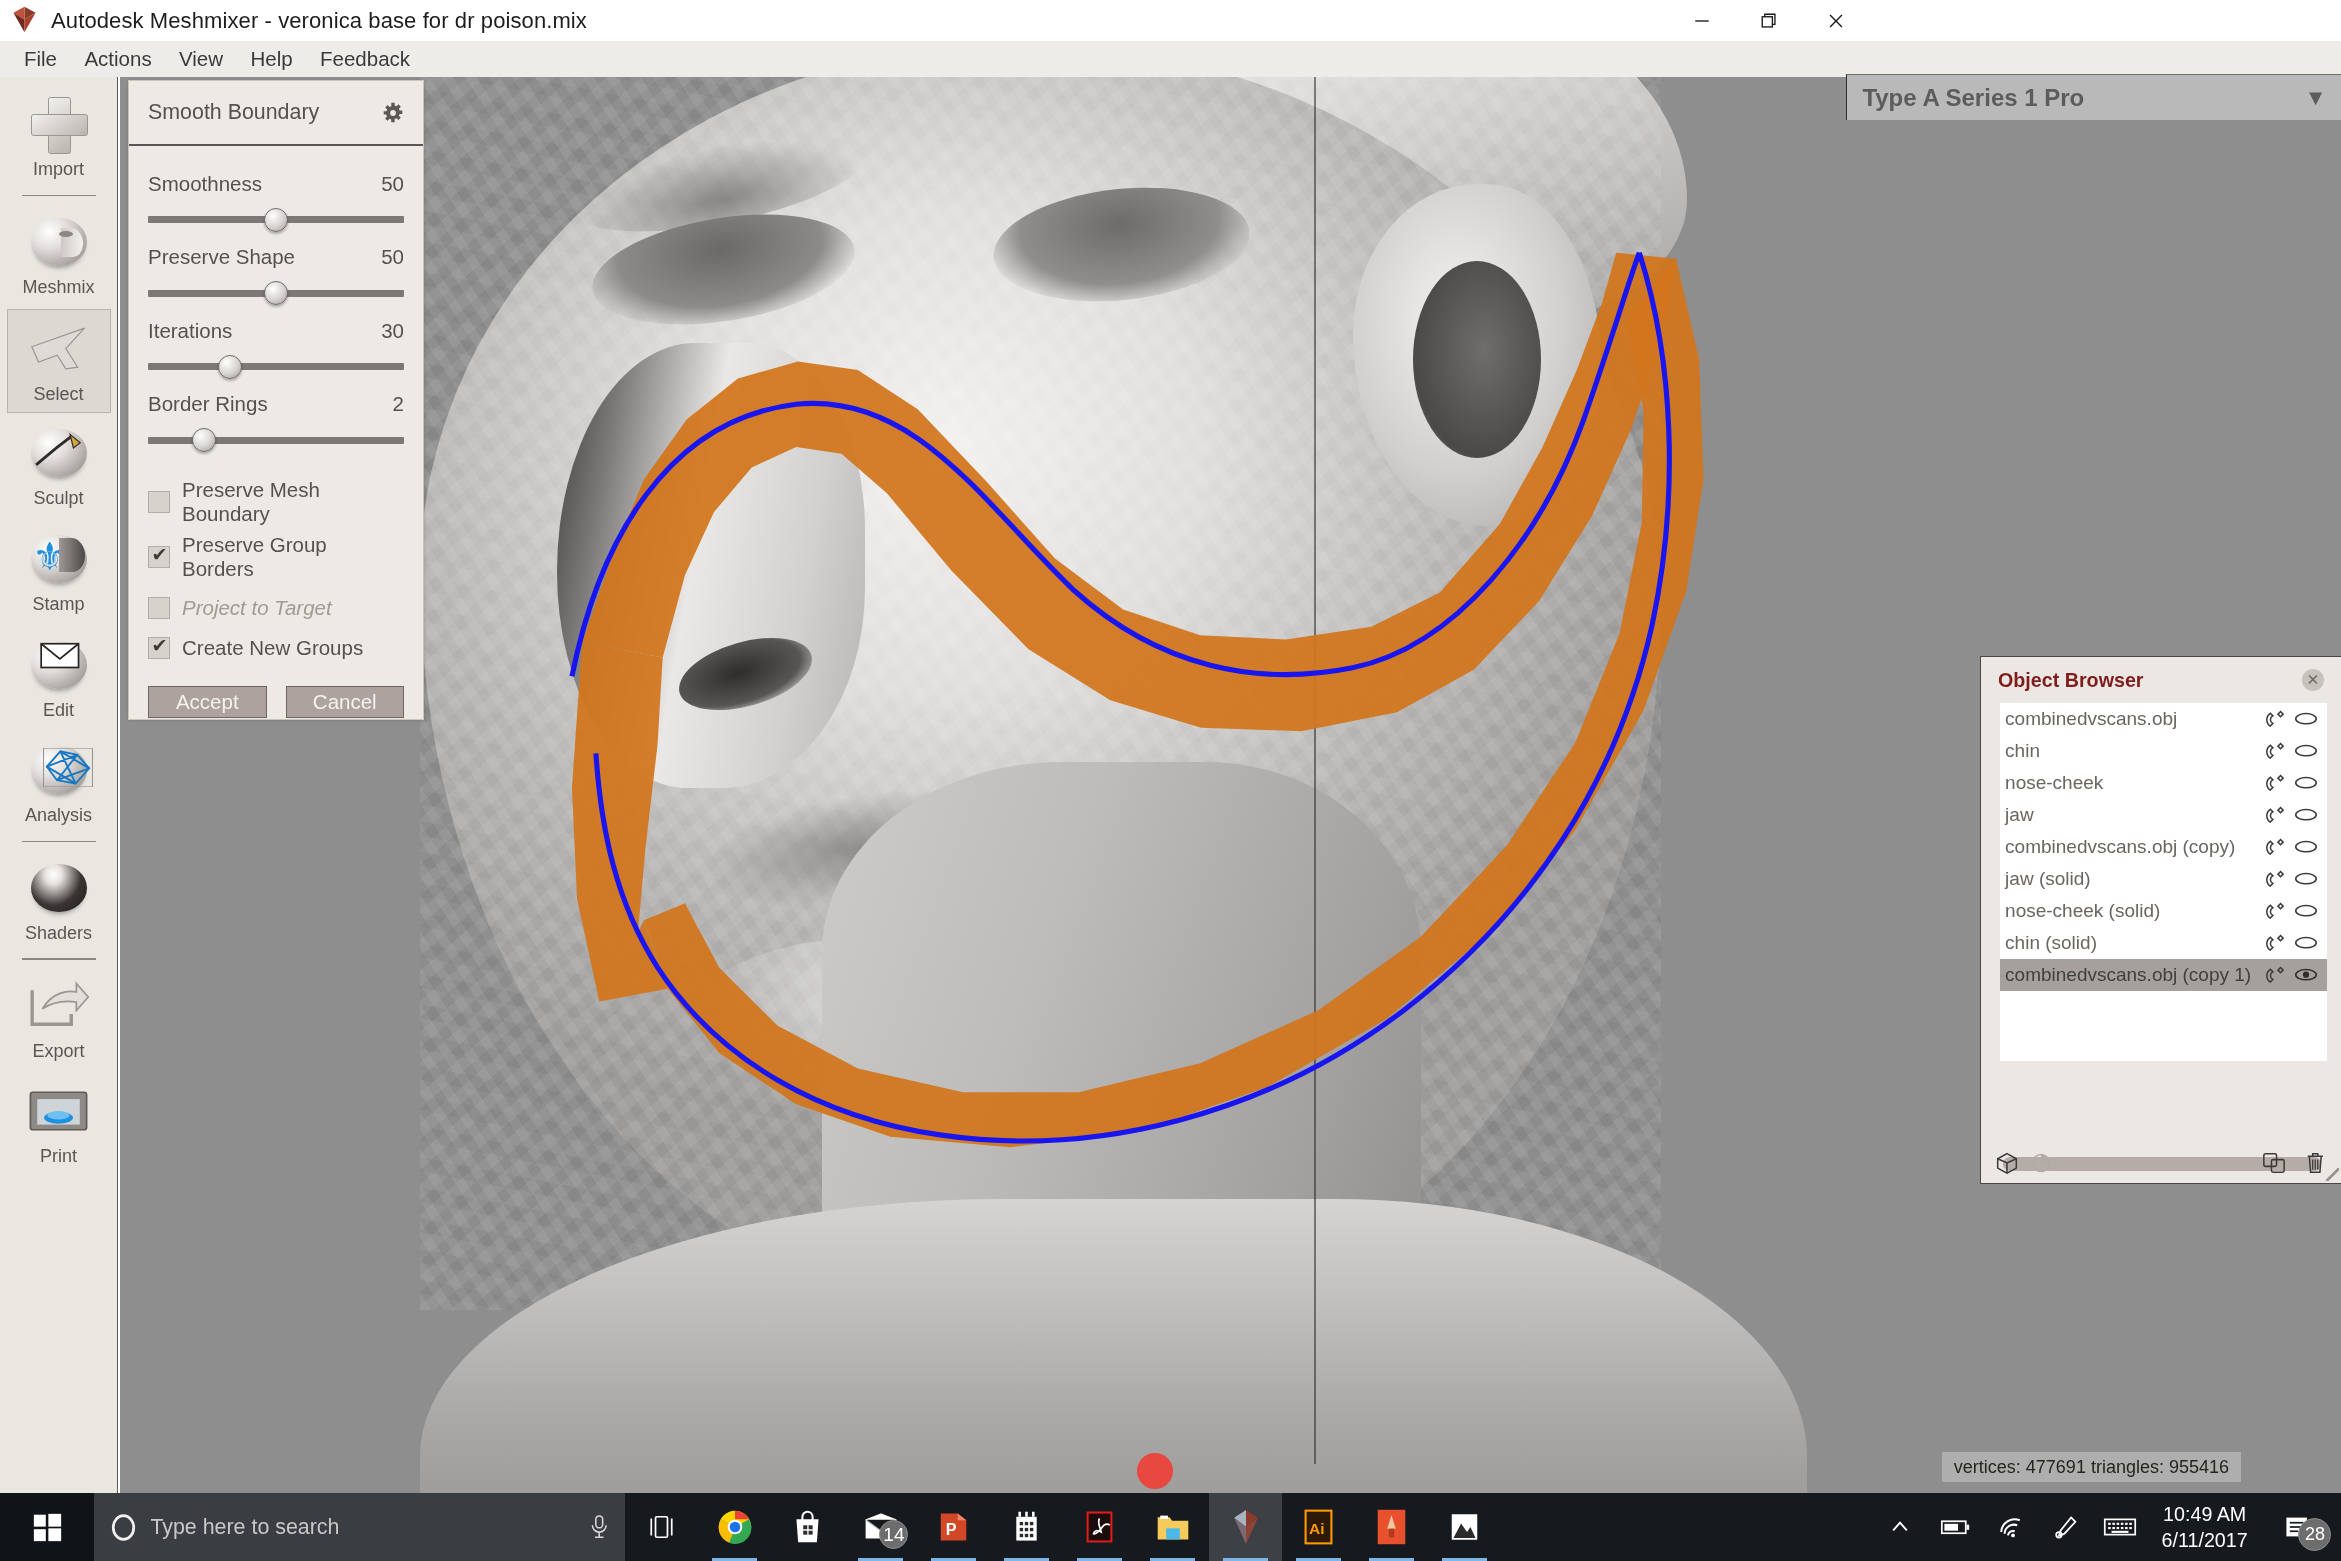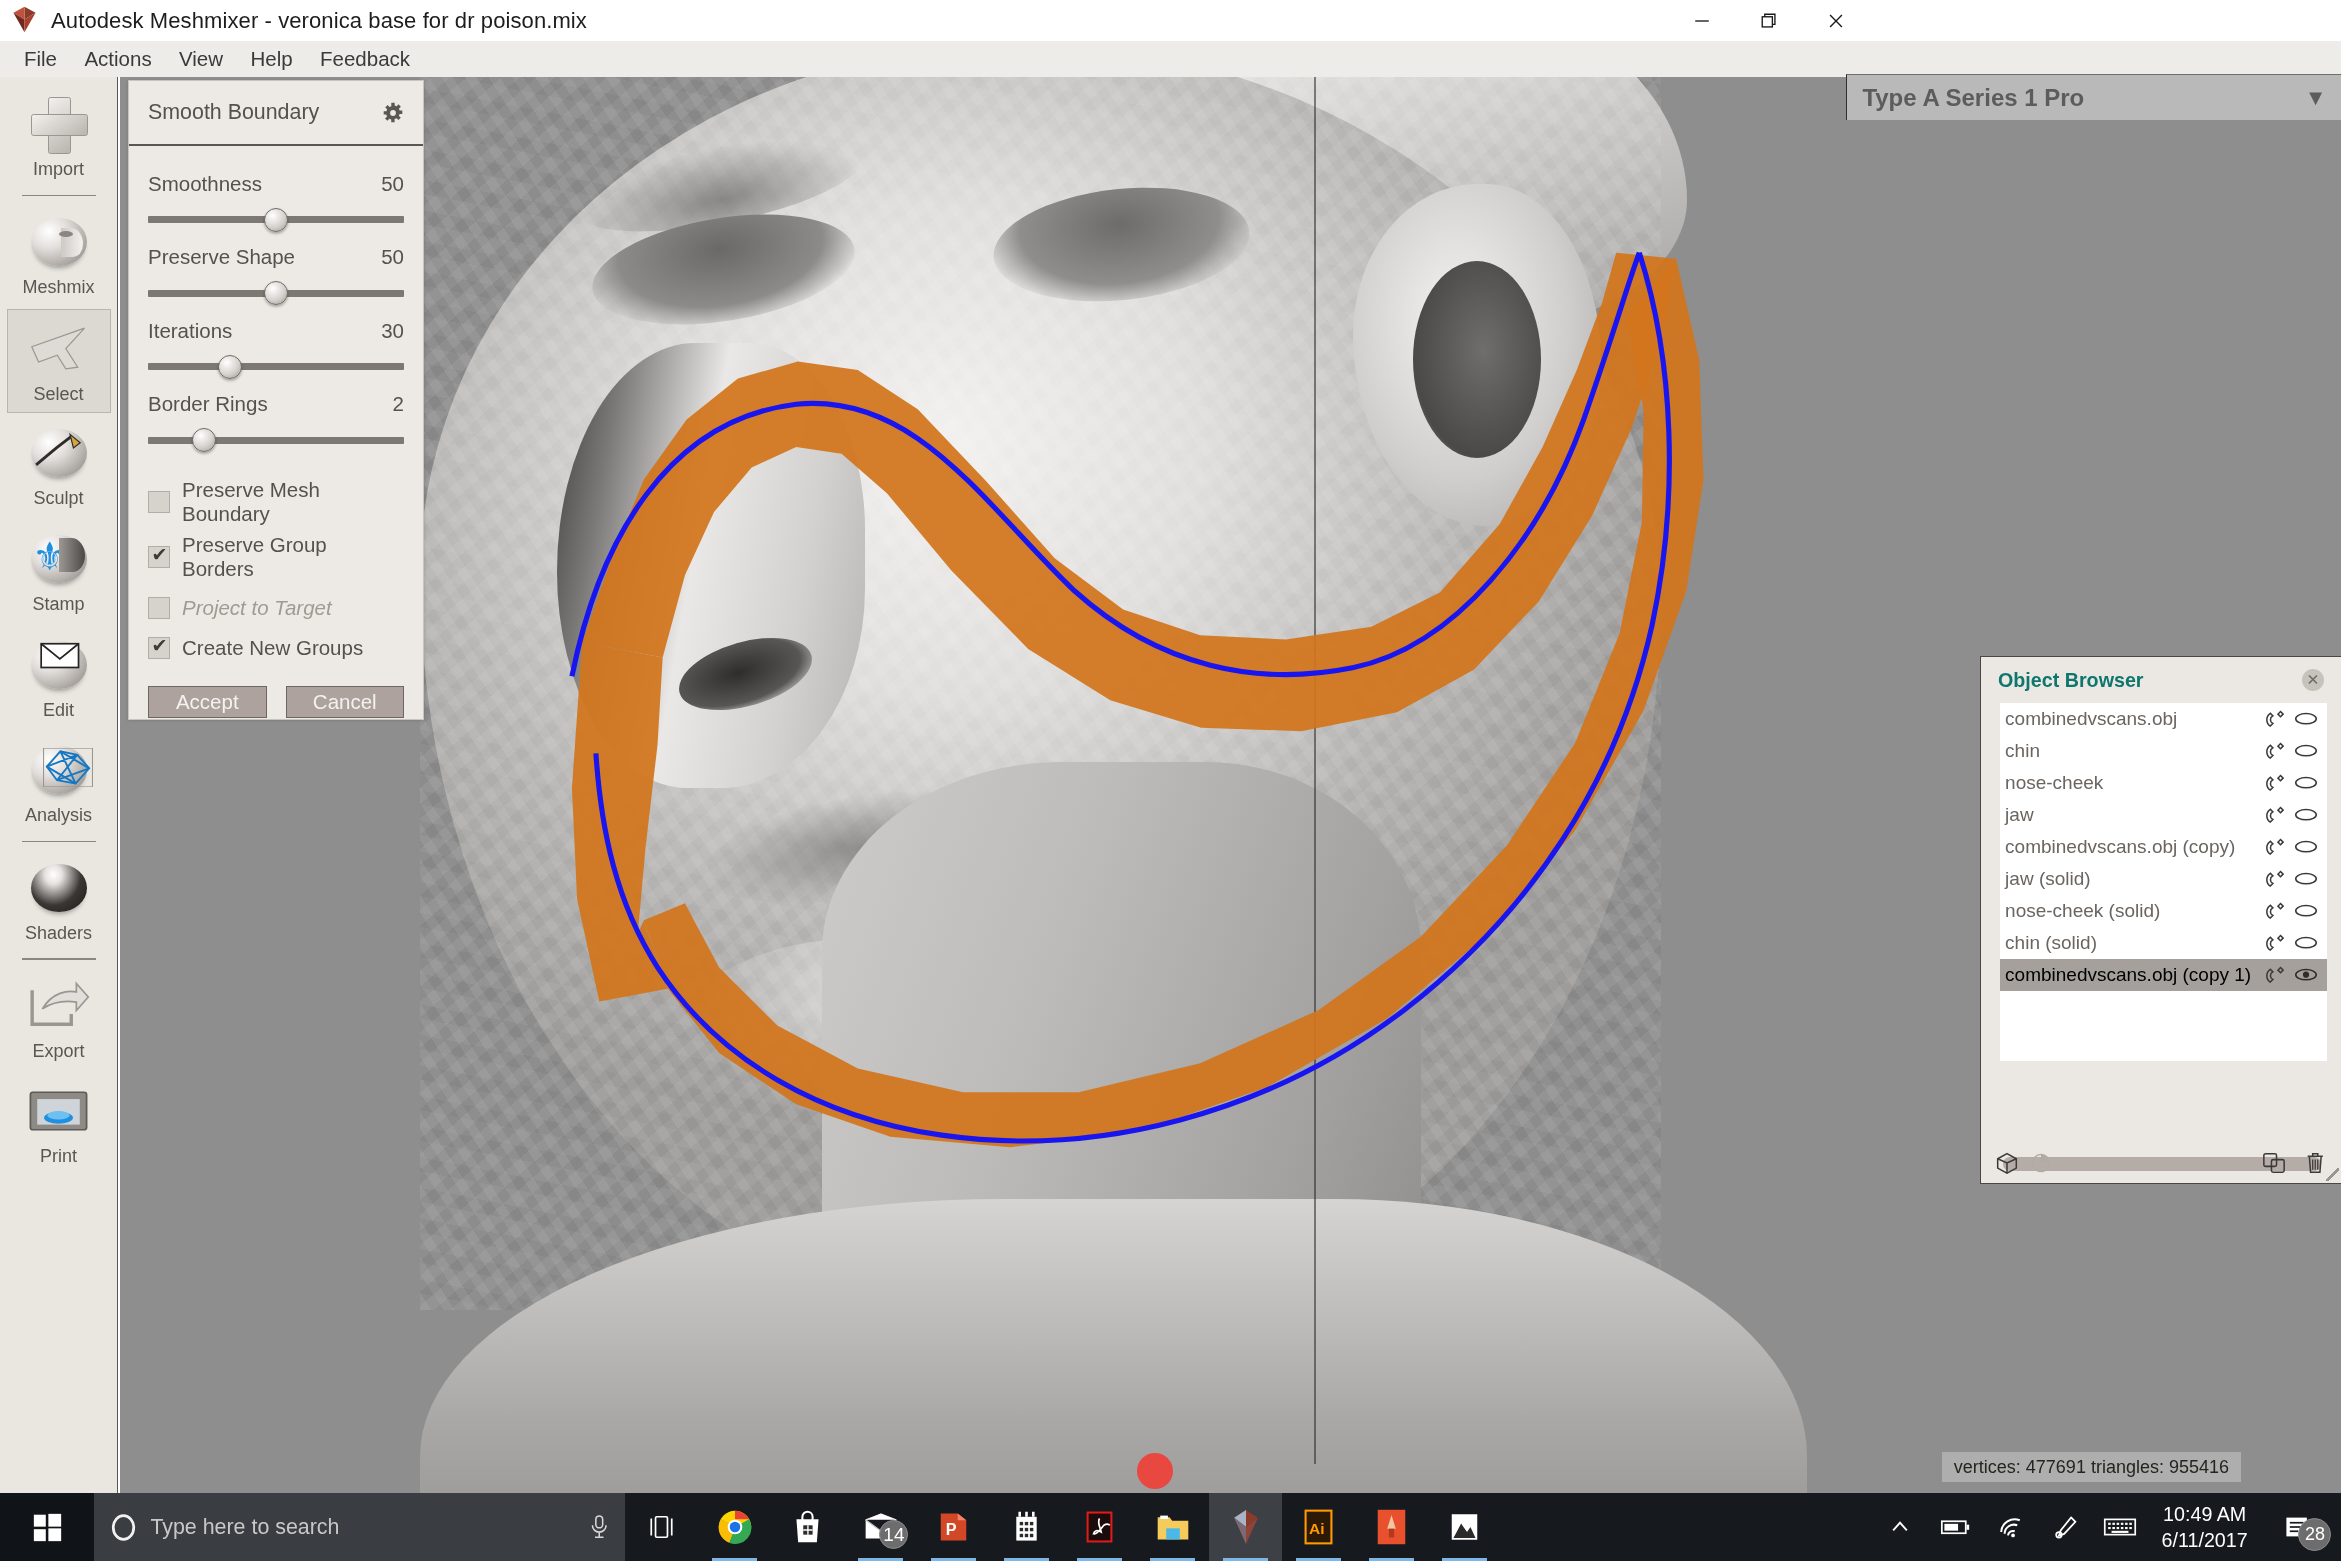--- a/index.html
+++ b/index.html
@@ -246,38 +246,38 @@
 
   
   .objbrowser {
     position: absolute; left: 1980px; top: 656px; width: 362px; height: 528px;
     background: #ebe8e3; border: 1.7px solid #4a4745;
   }
   .ob-head {
     height: 46px; display: flex; align-items: center; justify-content: space-between;
     padding: 0 17px;
   }
-  .ob-title { font-size: 19.7px; color: #0f766e; font-weight: bold; }
+  .ob-title { font-size: 19.7px; color: #7f1d1d; font-weight: bold; }
   .ob-close {
     width: 22px; height: 22px; border-radius: 50%; background: #c6c2bc;
     color: #6f6a66; font-size: 15.4px; display: flex; align-items: center; justify-content: center;
   }
   .ob-list {
     position: absolute; left: 19px; top: 46px; width: 327px; height: 358px;
     background: #ffffff; overflow: hidden;
   }
   .ob-row {
     height: 32px; display: flex; align-items: center; padding: 0 5.1px 0 5.1px;
     position: relative;
   }
   .ob-row.sel { background: #a5a09b; }
   .ob-name {
     font-size: 19px; color: #6a6560; white-space: nowrap; flex: 1;
   }
-  .ob-row.sel .ob-name { color: #000000; }
+  .ob-row.sel .ob-name { color: #404040; }
   .ob-icon { width: 29px; height: 26px; display: flex; align-items: center; justify-content: center; flex: none; }
   .ob-eye { width: 31px; height: 26px; display: flex; align-items: center; justify-content: center; flex: none; }
   .ob-scroll {
     position: absolute; left: 22px; bottom: 12px; width: 318px; height: 13.7px;
     background: #b6aca7; border-radius: 6.8px;
   }
   .ob-foot {
     position: absolute; left: 0; right: 0; bottom: 0; height: 41px;
     display: flex; align-items: center; padding: 0 15.4px;
   }

